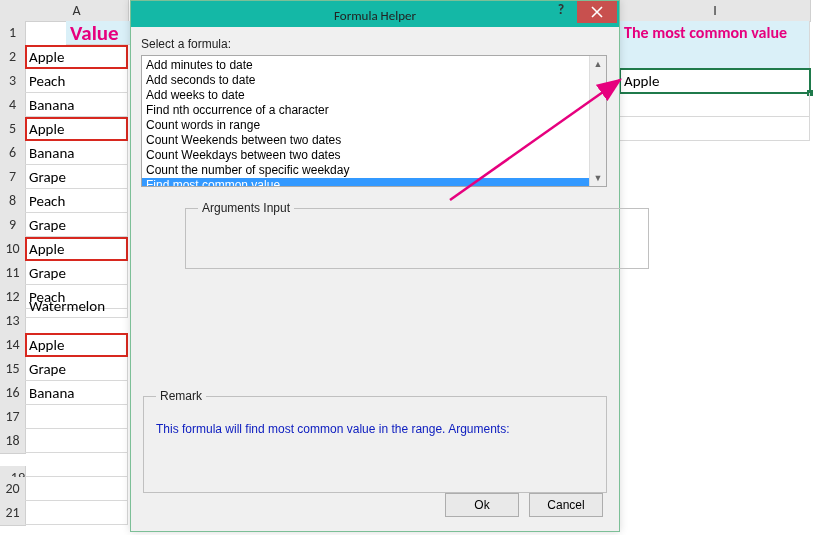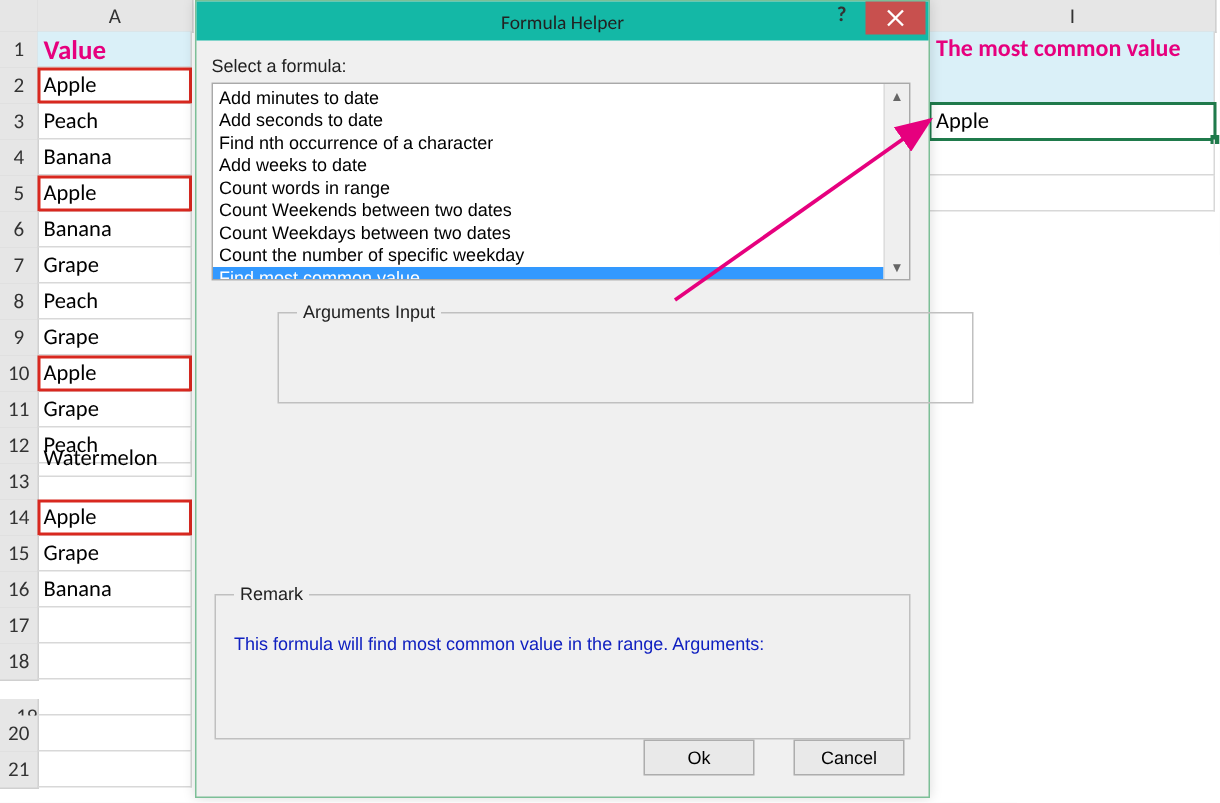--- a/index.html
+++ b/index.html
@@ -50,21 +50,22 @@
     height: 24px;
     line-height: 24px;
     padding-left: 4px;
     box-sizing: border-box;
     font-size: 15px;
   }
   .cell.header {
     background: #daf0f8;
     color: #e6007e;
     font-weight: bold;
-    font-size: 18px;
+    font-size: 21px;
+    margin-left: 41px;
   }
   .cell.redbox {
     outline: 2px solid #d8281f;
     outline-offset: -2px;
   }
   .result-cell {
     outline: 2px solid #1f7a4b;
     outline-offset: -1px;
   }
   .result-handle {
@@ -172,21 +173,21 @@
   }
   .remark-box {
     margin-top: 120px;
     font-family: Verdana, Arial, sans-serif;
     color: #1020c0;
   }
   .remark-box p { margin: 10px 0; font-size: 12px; line-height:1.4;}
   .dlg-buttons {
     position: absolute;
     right: 16px; bottom: 14px;
-    display: flex; gap: 26px;
+    display: flex; gap: 10px;
   }
   .btn {
     width: 74px; height: 24px;
     background: #e9e9e9;
     border: 1px solid #adadad;
     font-size: 12px;
     font-family: Tahoma, Arial, sans-serif;
   }
   .arrow-svg {
     position: absolute;
@@ -295,22 +296,22 @@
     </div>
   </div>
 
   <div class="dlg-body">
     <div class="dlg-label">Select a formula:</div>
 
     <div class="listbox">
       <div class="listbox-items">
         <div class="list-item">Add minutes to date</div>
         <div class="list-item">Add seconds to date</div>
+        <div class="list-item">Add weeks to date</div>
         <div class="list-item">Find nth occurrence of a character</div>
-        <div class="list-item">Add weeks to date</div>
         <div class="list-item">Count words in range</div>
         <div class="list-item">Count Weekends between two dates</div>
         <div class="list-item">Count Weekdays between two dates</div>
         <div class="list-item">Count the number of specific weekday</div>
         <div class="list-item selected">Find most common value</div>
       </div>
       <div class="scrollbar">
         <div class="sbarrow" style="top:0;">▲</div>
         <div class="sbarrow" style="bottom:0;">▼</div>
       </div>

